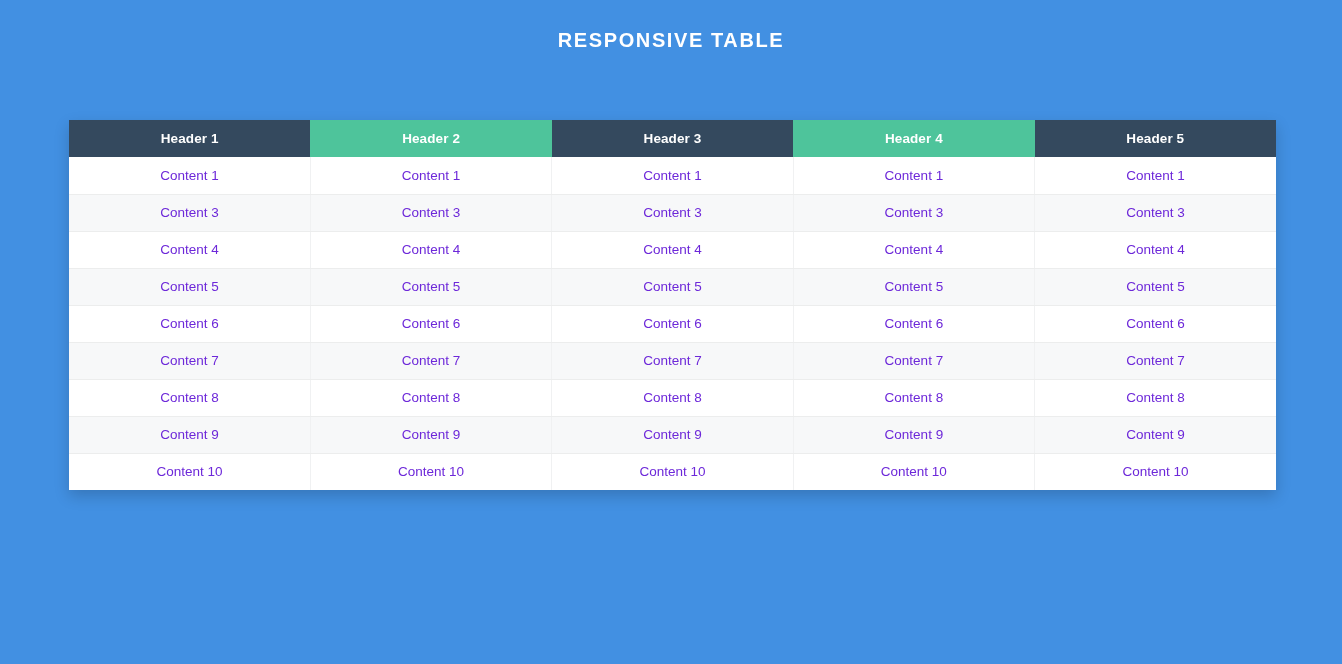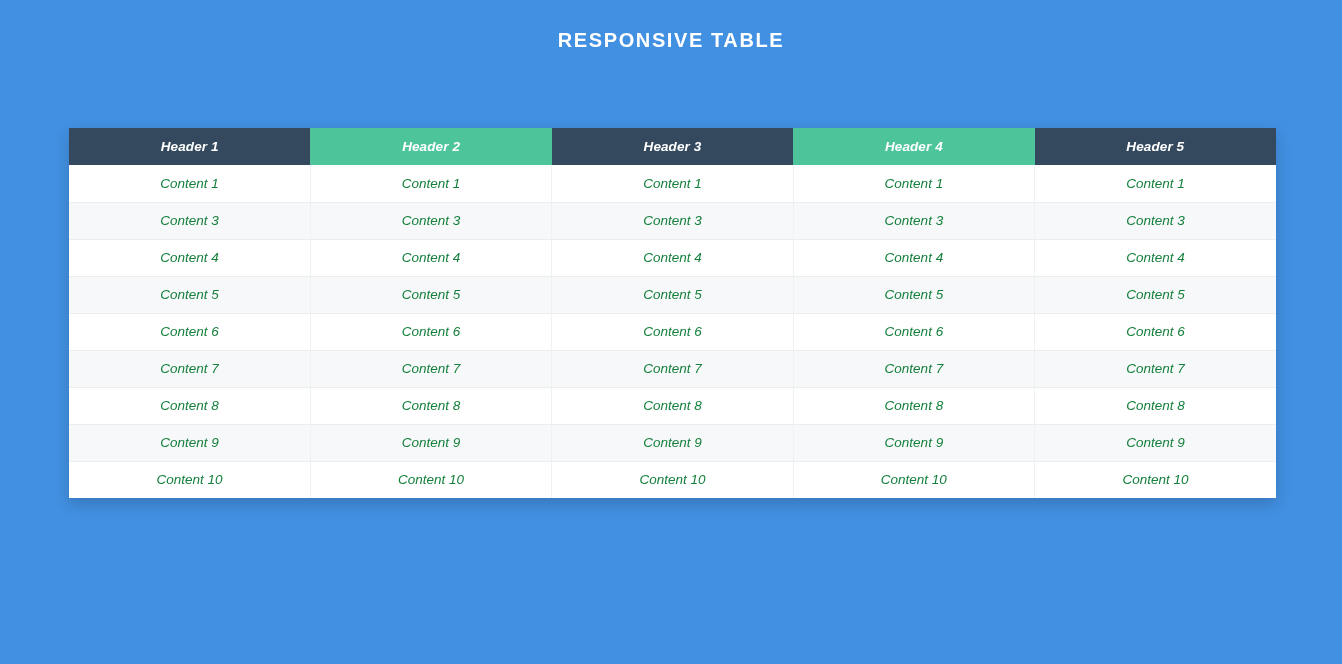--- a/index.html
+++ b/index.html
@@ -31,23 +31,22 @@
     letter-spacing: 1.6px;
     padding-top: 29px;
     margin: 0;
     line-height: 22px;
     font-family: "Liberation Sans", sans-serif;
   }
 
   .table-wrap {
     position: absolute;
     left: 69px;
-    top: 128px;
+    top: 120px;
     width: 1207px;
-    font-style: italic;
   }
 
   table.responsive-table {
     width: 1207px;
     border-collapse: collapse;
     border-spacing: 0;
     table-layout: fixed;
     box-shadow: 0 6px 14px rgba(0, 0, 0, 0.18);
     background: #ffffff;
   }
@@ -66,21 +65,21 @@
   }
 
   th.hdr-dark { background: #34495e; }
   th.hdr-green { background: #4ec49b; }
 
   table.responsive-table td {
     height: 37px;
     padding: 0 6px;
     text-align: center;
     vertical-align: middle;
-    color: #15803d;
+    color: #6d28d9;
     font-size: 13.5px;
     font-weight: normal;
     border-right: 1px solid #f0f1f2;
     border-bottom: 1px solid #eceded;
     background: transparent;
     font-family: "Liberation Sans", sans-serif;
   }
 
   table.responsive-table td:last-child {
     border-right: 0;

